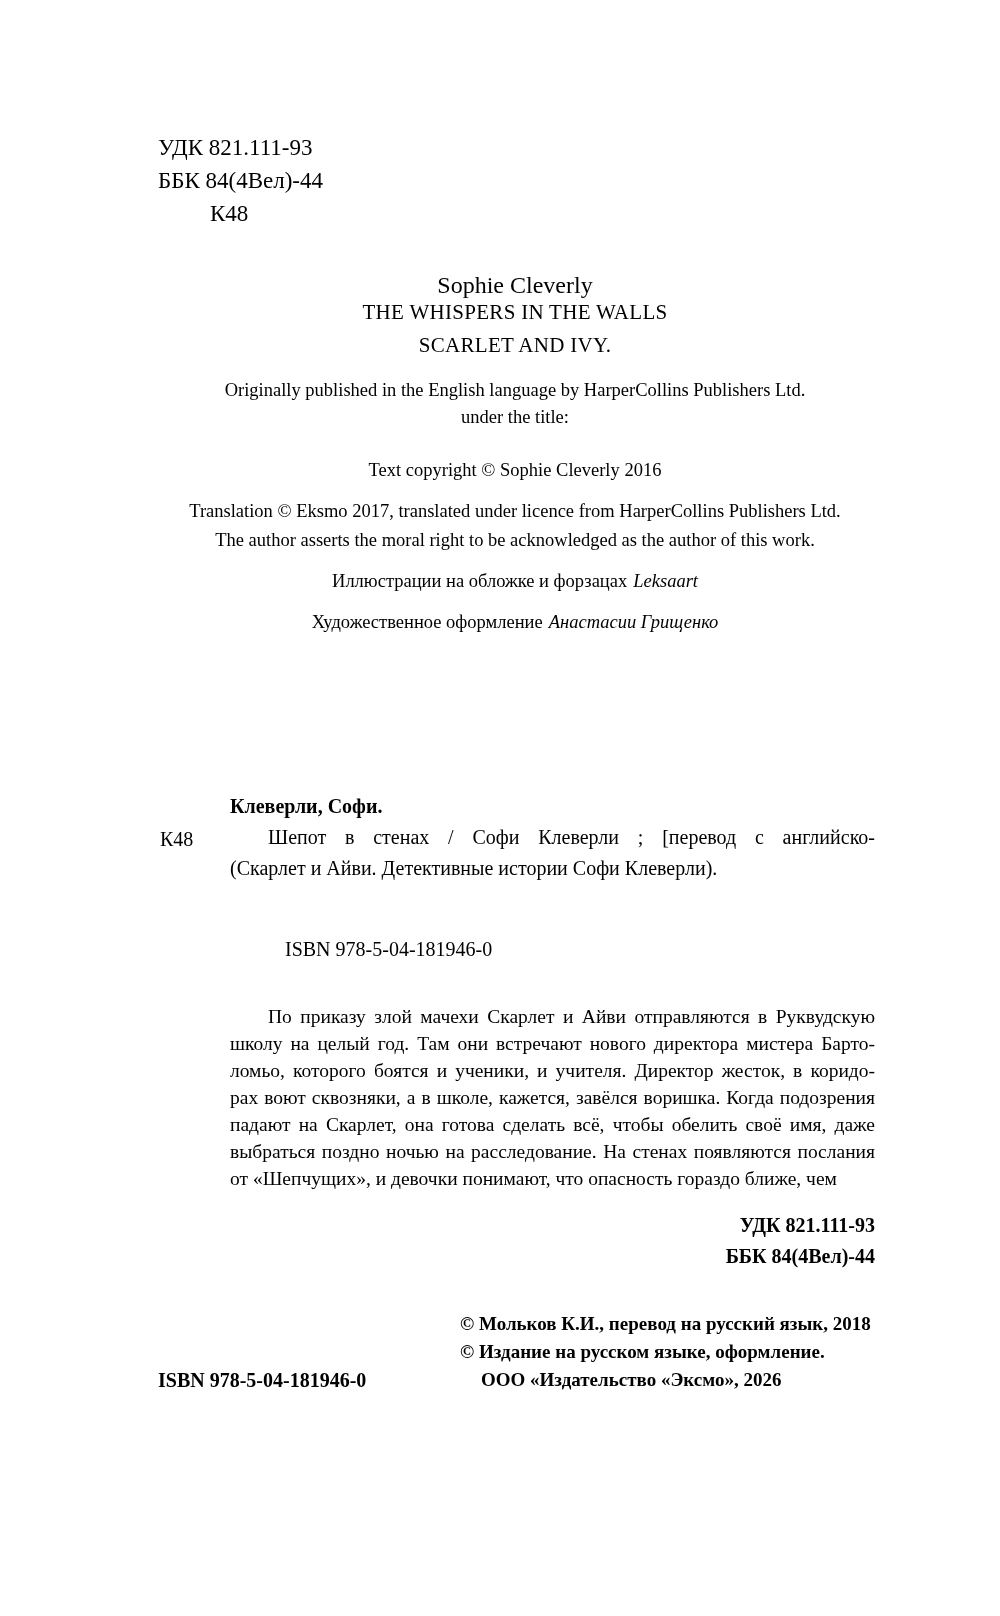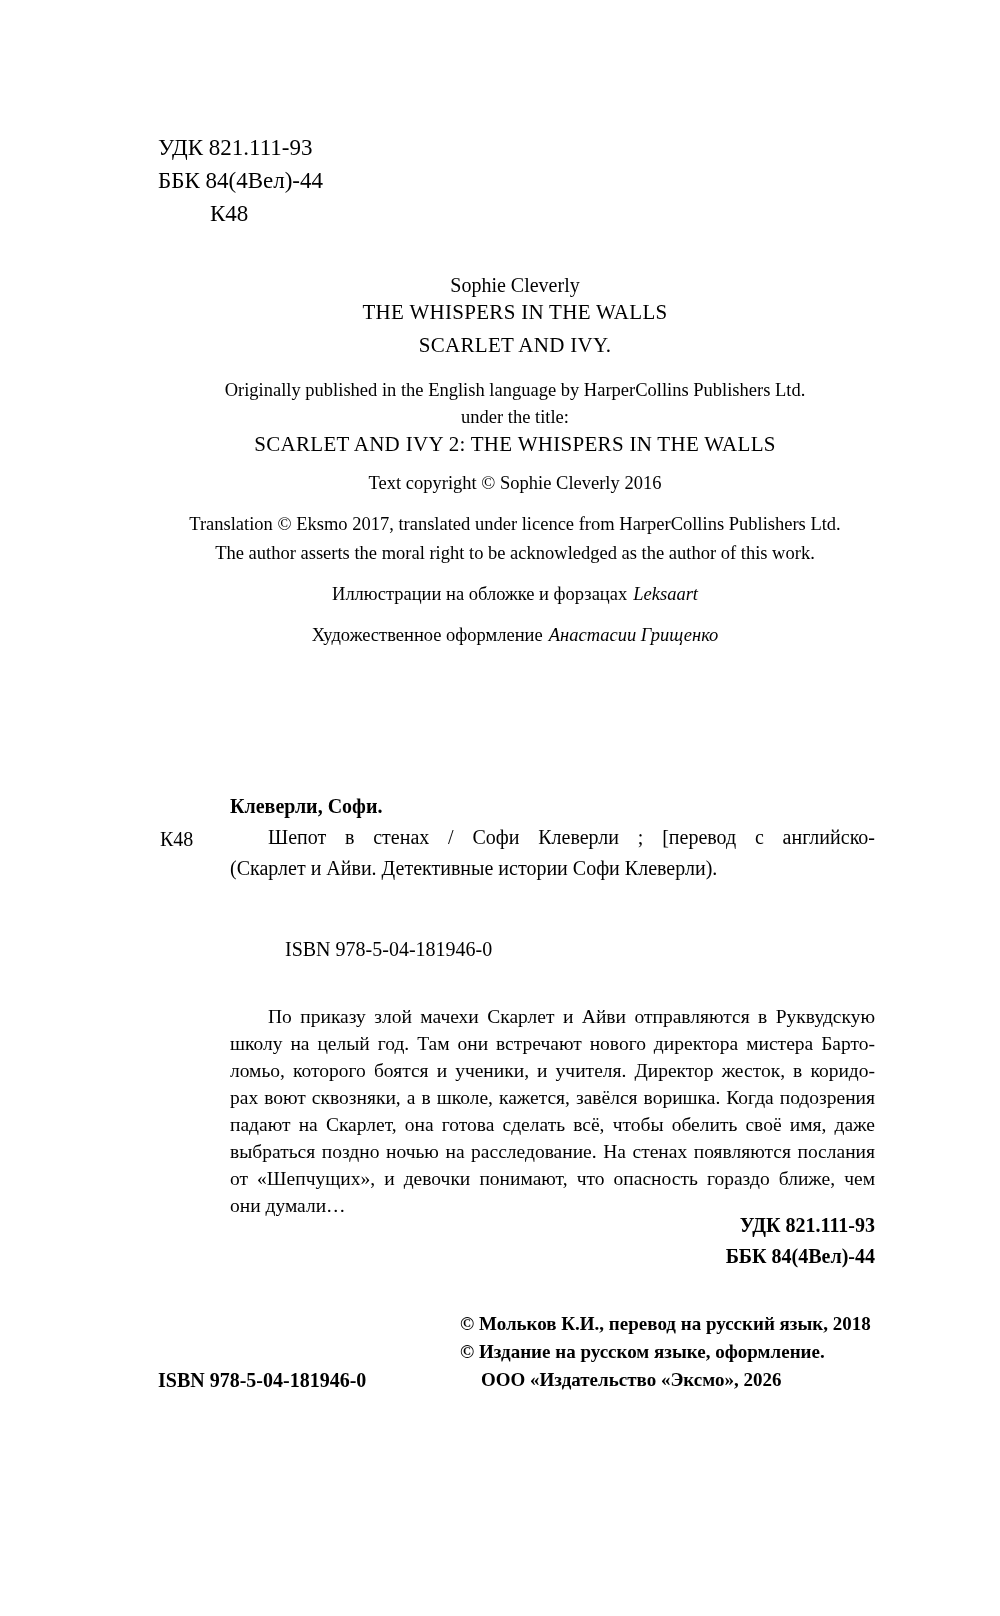--- a/index.html
+++ b/index.html
@@ -26,26 +26,26 @@
   
   .center-block {
     position: absolute;
     top: 272px; left: 155px;
     width: 720px;
     text-align: center;
     font-size: 18.5px;
     line-height: 27px;
   }
   .center-block > div { white-space: nowrap; }
-  .c-author    { font-size: 20px; }
+  .c-author    { font-size: 24px; }
   .c-title     { font-size: 21px; letter-spacing: 0.3px; }
   .c-title-first { margin-top: 6px; }
   .c-pub       { margin-top: 18px; }
   .c-origtitle { font-size: 21px; letter-spacing: 0.3px; }
-  .c-copy      { margin-top: 12px; text-align: center; }
+  .c-copy      { margin-top: 26px; text-align: center; }
   .c-trans     { margin-top: 14px; }
   .c-moral     { margin-top: 2px; }
   .c-illus     { margin-top: 14px; }
   .c-design    { margin-top: 14px; }
   .credit-name { font-style: italic; margin-left: 6px; }
 
   
   .k48-hang {
     position: absolute;
     top: 824px; left: 160px;
@@ -122,21 +122,20 @@
     <div>ББК 84(4Вел)-44</div>
     <div class="sign">К48</div>
   </div>
 
   <div class="center-block">
     <div class="c-author">Sophie Cleverly</div>
     <div class="c-title">THE WHISPERS IN THE WALLS</div>
     <div class="c-title c-title-first">SCARLET AND IVY.</div>
     <div class="c-pub">Originally published in the English language by HarperCollins Publishers Ltd.</div>
     <div class="c-under">under the title:</div>
-    <div class="c-origtitle">SCARLET AND IVY 2: THE WHISPERS IN THE WALLS</div>
     <div class="c-copy">Text copyright © Sophie Cleverly 2016</div>
     <div class="c-trans">Translation © Eksmo 2017, translated under licence from HarperCollins Publishers Ltd.</div>
     <div class="c-moral">The author asserts the moral right to be acknowledged as the author of this work.</div>
     <div class="c-illus"><span>Иллюстрации на обложке и форзацах</span><span class="credit-name">Leksaart</span></div>
     <div class="c-design"><span>Художественное оформление</span><span class="credit-name">Анастасии Грищенко</span></div>
   </div>
 
   <div class="k48-hang">К48</div>
 
   <div class="catalog">
@@ -150,21 +149,20 @@
   <div class="isbn-mid">ISBN 978-5-04-181946-0</div>
 
   <div class="annotation jblock">
       <div class="tline">По приказу злой мачехи Скарлет и Айви отправляются в Руквудскую</div>
       <div class="tline">школу на целый год. Там они встречают нового директора мистера Барто-</div>
       <div class="tline">ломьо, которого боятся и ученики, и учителя. Директор жесток, в коридо-</div>
       <div class="tline">рах воют сквозняки, а в школе, кажется, завёлся воришка. Когда подозрения</div>
       <div class="tline">падают на Скарлет, она готова сделать всё, чтобы обелить своё имя, даже</div>
       <div class="tline">выбраться поздно ночью на расследование. На стенах появляются послания</div>
       <div class="tline">от «Шепчущих», и девочки понимают, что опасность гораздо ближе, чем</div>
-      <div class="tline">они думали…</div>
     </div>
 
   <div class="udc-bottom">
     <div>УДК 821.111-93</div>
     <div>ББК 84(4Вел)-44</div>
   </div>
 
   <div class="copyright-block">
       <div class="tline">© Мольков К.И., перевод на русский язык, 2018</div>
       <div class="tline">© Издание на русском языке, оформление.</div>

